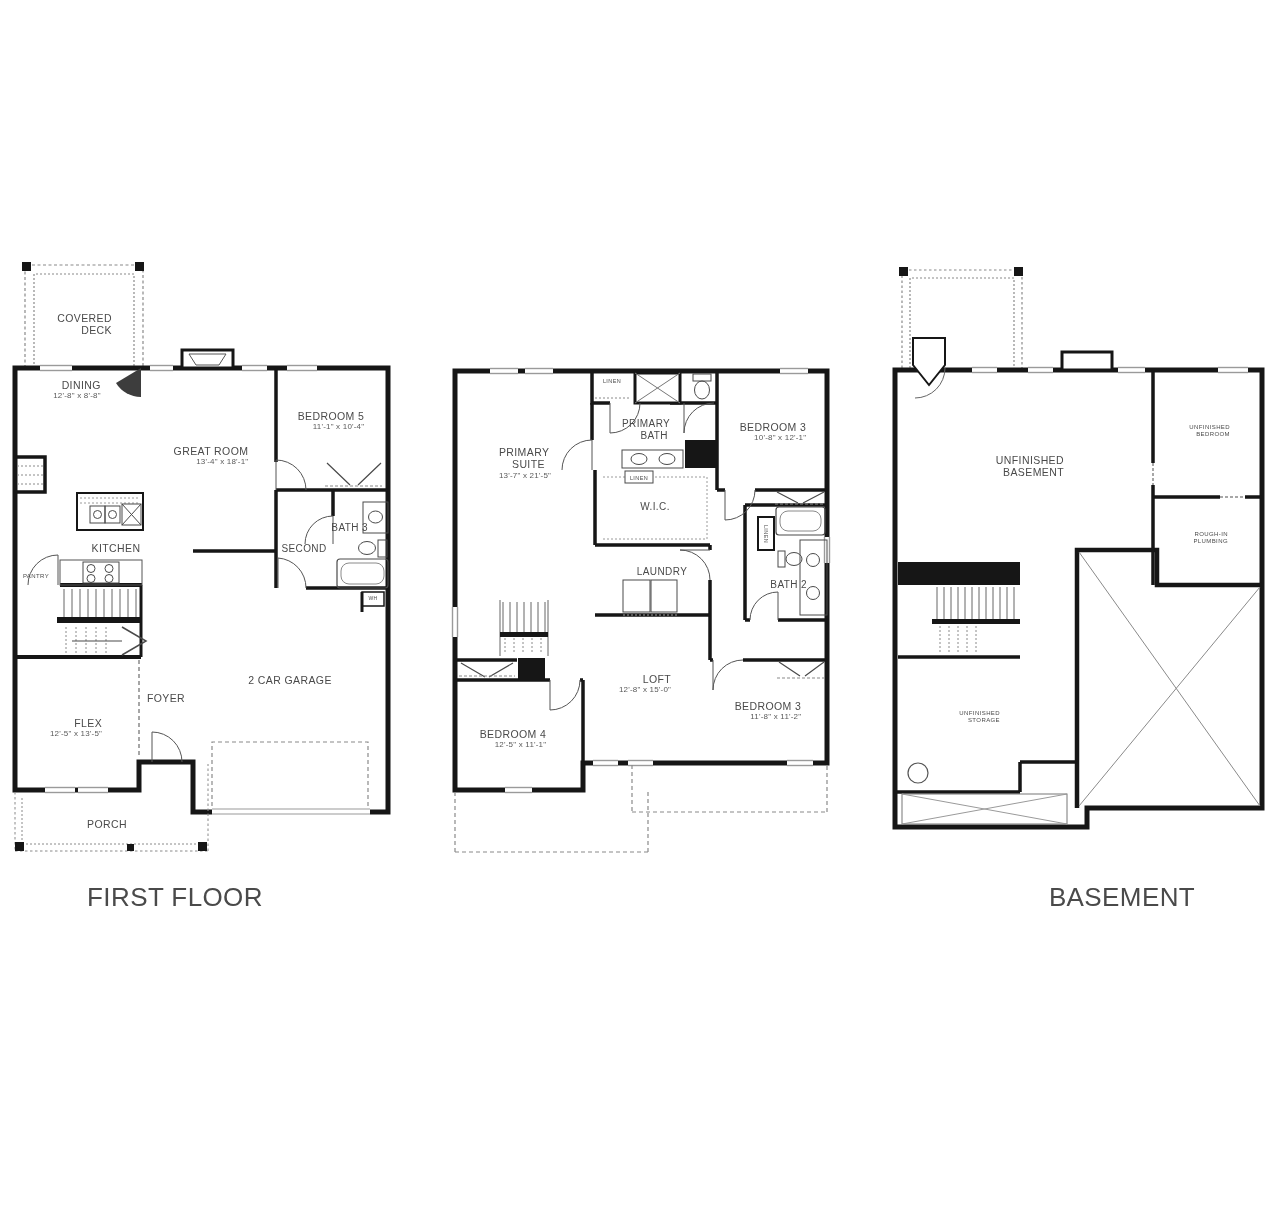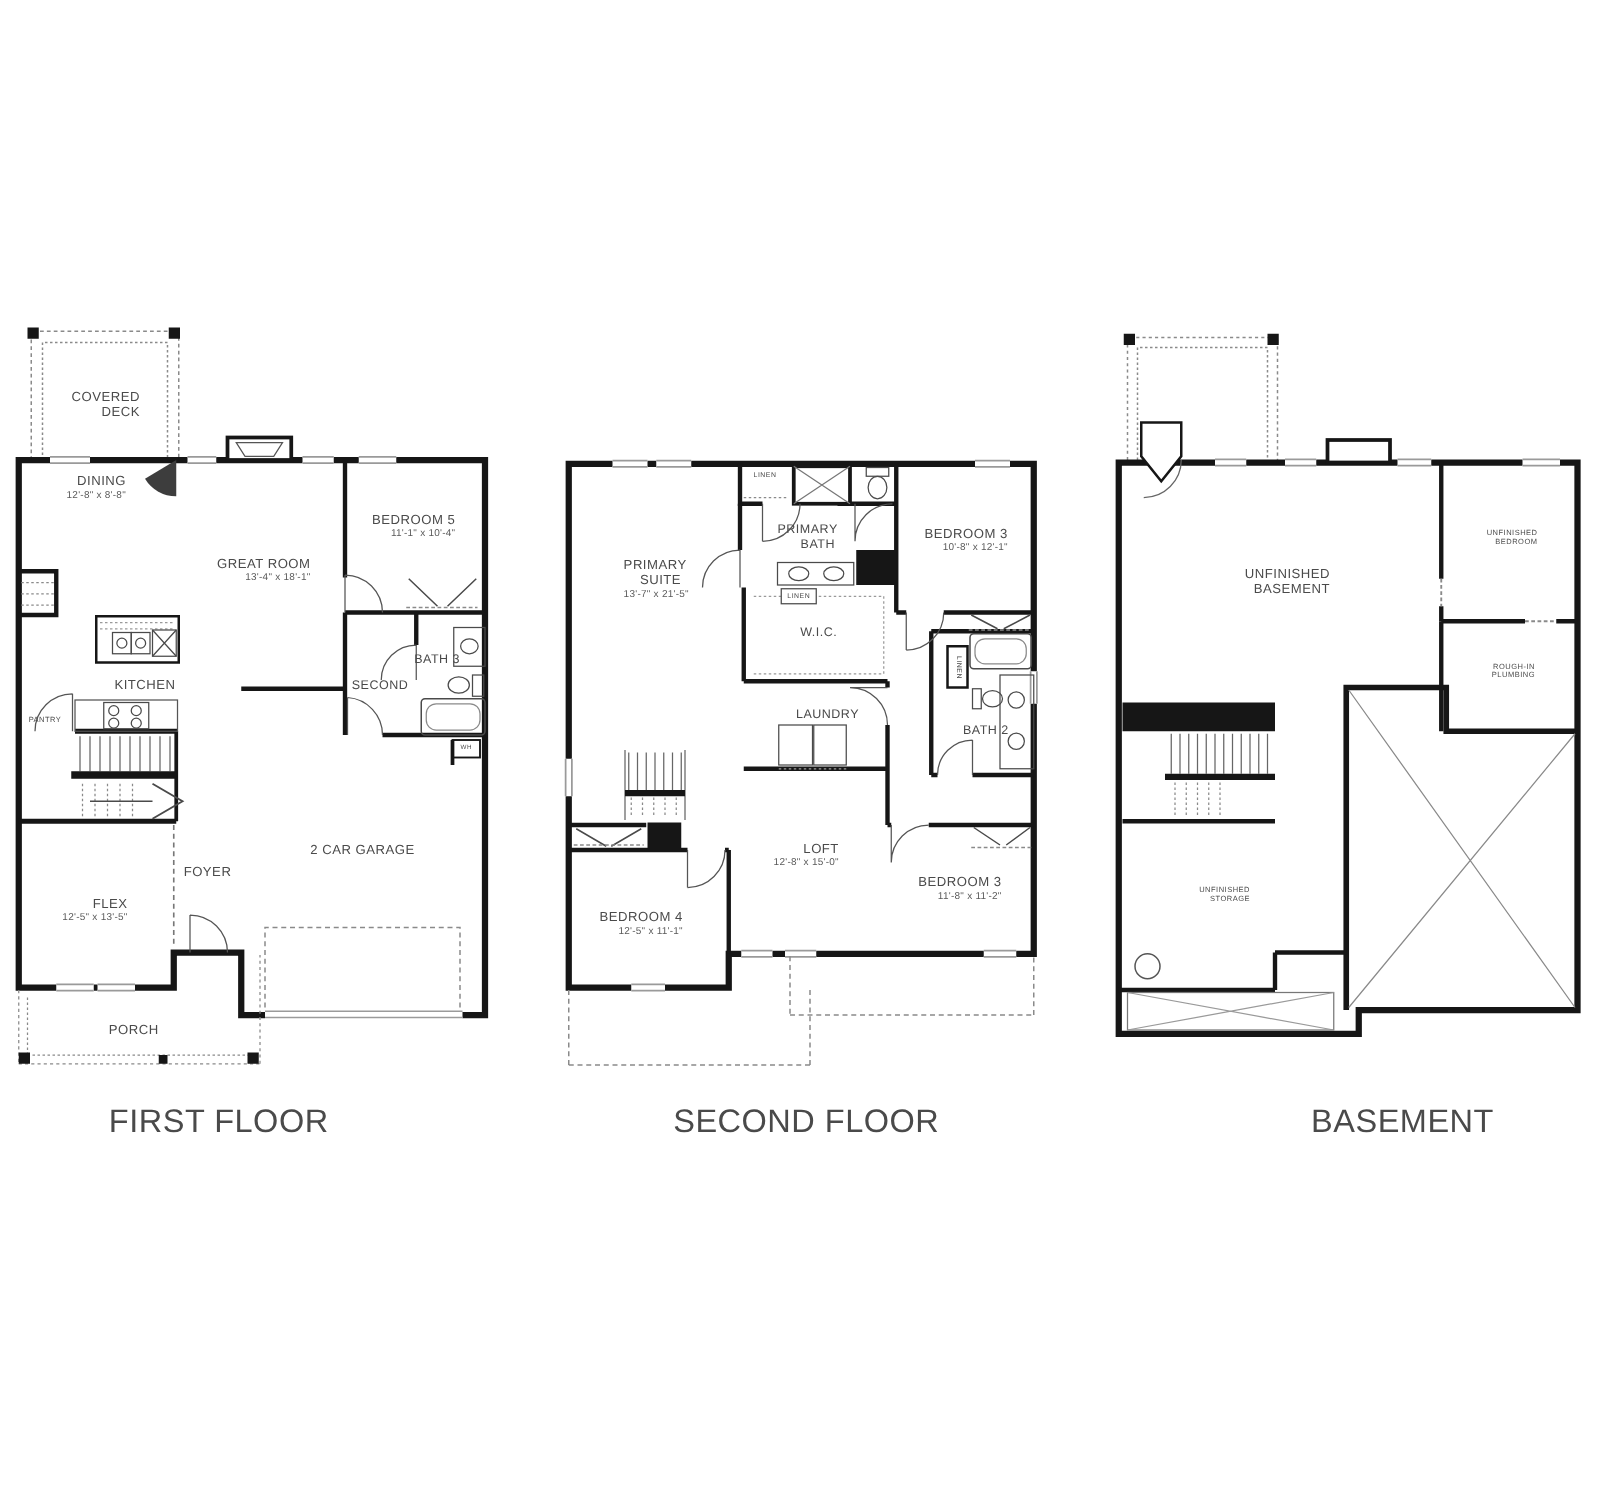--- a/index.html
+++ b/index.html
@@ -418,16 +418,15 @@
       <div class="lbl">BEDROOM 3</div>
       <div class="dim">11'-8" x 11'-2"</div>
     </div>
 
     <div class="lbl w72" style="left:1028px;top:466px">UNFINISHED BASEMENT</div>
     <div class="lbl-xs w44" style="left:1208px;top:431px">UNFINISHED BEDROOM</div>
     <div class="lbl-xs w44" style="left:1206px;top:538px">ROUGH-IN PLUMBING</div>
     <div class="lbl-xs w44" style="left:978px;top:717px">UNFINISHED STORAGE</div>
 
     <div class="title" style="left:175px;top:897px">FIRST FLOOR</div>
-    <div class="title" style="left:645px;top:897px">SECOND FLOOR</div>
     <div class="title" style="left:1122px;top:897px">BASEMENT</div>
   </div>
 </div>
 
 </body></html>

